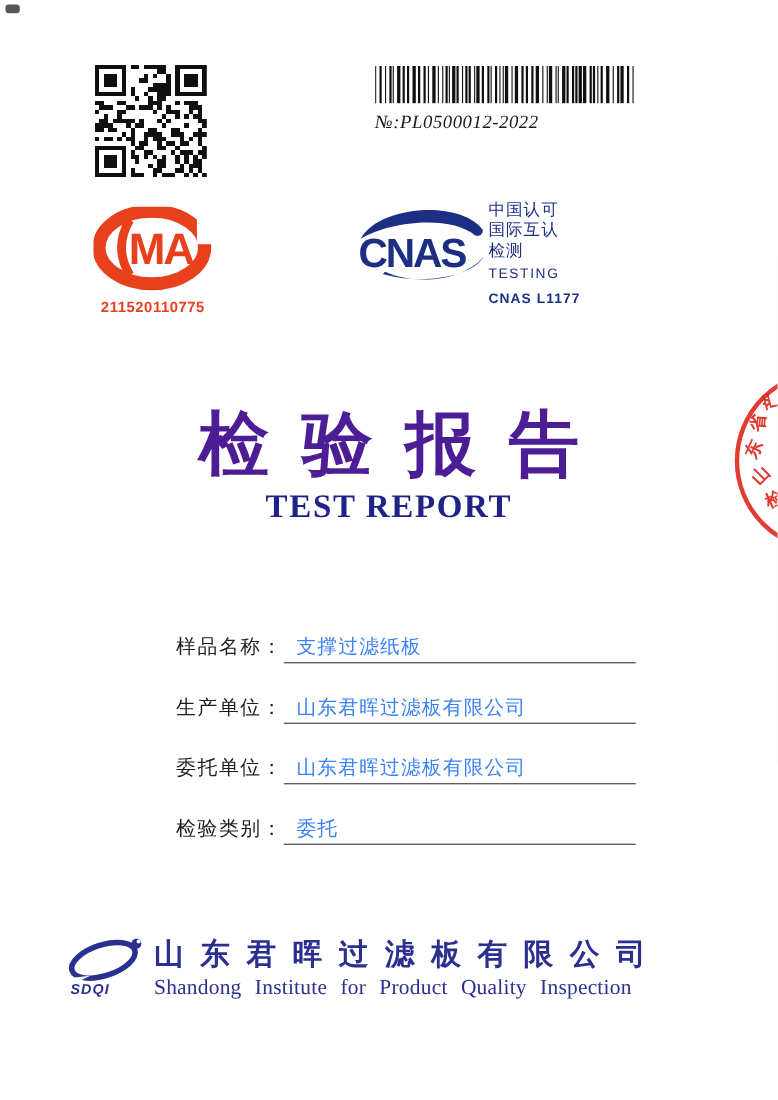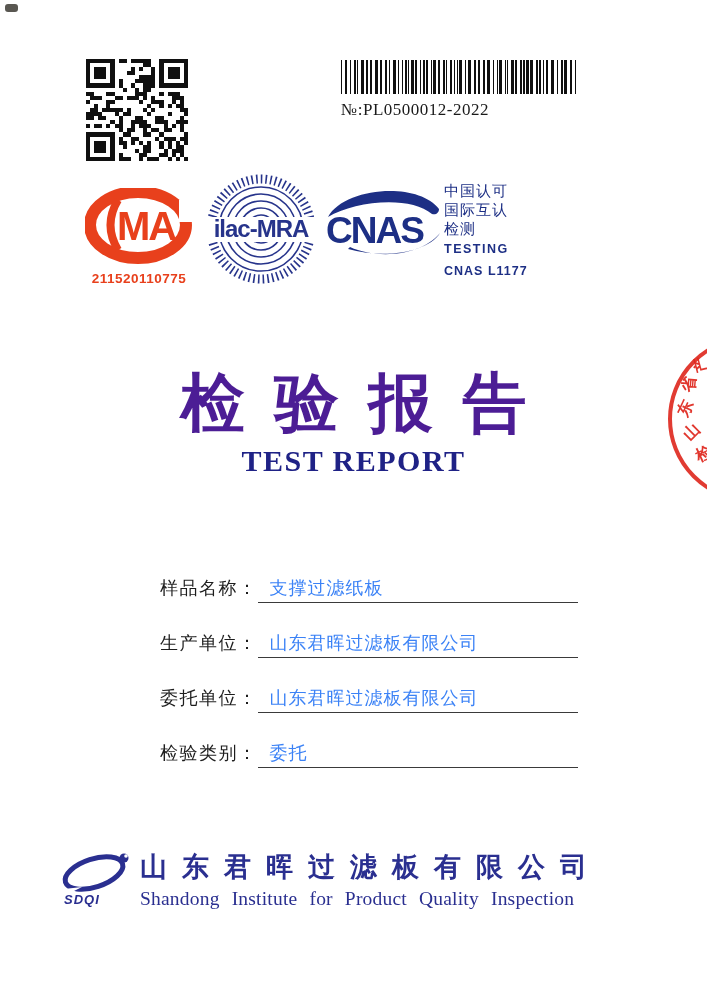--- a/index.html
+++ b/index.html
@@ -7,32 +7,32 @@
         overflow:hidden;font-family:"Liberation Sans",sans-serif;}
   .abs{position:absolute;}
 
   
   .smudge{left:5px;top:4px;width:13px;height:8px;background:#3c3a33;border-radius:3px;opacity:.85;}
 
   
   .qr{left:86px;top:59px;width:102px;height:102px;}
 
   
-  .barcode-block{left:341px;top:60px;width:240px;}
+  .barcode-block{left:341px;top:60px;width:240px;font-style:italic;}
   .barcode-text{font-family:"Liberation Serif",serif;font-size:17px;color:#1a1a1a;
                 letter-spacing:.5px;margin-top:2px;}
 
   
   .cma{left:84px;top:188px;width:110px;text-align:center;}
   .cma-number{font-size:13.5px;font-weight:bold;color:#e8401c;letter-spacing:.5px;margin-top:3px;}
   .ilac{left:206px;top:166px;}
   .cnas-logo{left:324px;top:183px;}
   .cnas-text{left:444px;top:181px;color:#1d2f85;}
   .cnas-text .cn{font-size:15px;font-weight:normal;line-height:19px;letter-spacing:1px;}
-  .cnas-text .en{font-size:12.5px;font-weight:bold;line-height:17px;letter-spacing:1.5px;margin-top:3px;}
+  .cnas-text .en{font-size:12.5px;font-weight:normal;line-height:17px;letter-spacing:1.5px;margin-top:3px;}
   .cnas-text .en2{font-size:12.5px;font-weight:bold;letter-spacing:1px;margin-top:6px;}
 
   
   .stamp{left:668px;top:336px;width:158px;height:158px;border-radius:50%;
          border:4.5px solid rgba(222,38,28,.9);}
   .stamp span{position:absolute;font-size:16px;font-weight:bold;color:rgba(222,38,28,.92);}
 
   
   .title-cn{left:0;top:360px;width:707px;text-align:center;font-size:64px;font-weight:700;
             color:#4c1d95;letter-spacing:30px;padding-left:30px;box-sizing:border-box;}
@@ -337,35 +337,20 @@
   <div class="abs cma">
     <svg width="108" height="76" viewBox="0 0 108 76">
       <ellipse cx="53" cy="37" rx="48" ry="33" fill="none" stroke="#e8401c" stroke-width="12"></ellipse>
       <rect x="94" y="12" width="14" height="22" fill="#ffffff"></rect>
       <path d="M33,12 Q18,37 33,62" fill="none" stroke="#e8401c" stroke-width="8"></path>
       <text x="32" y="52" font-family="Liberation Sans, sans-serif" font-size="40" font-weight="bold" fill="#e8401c" letter-spacing="-2">MA</text>
     </svg>
     <div class="cma-number">211520110775</div>
   </div>
 
-  <div class="abs ilac">
-    <svg width="110" height="126" viewBox="0 0 110 126">
-      <circle cx="55" cy="63" r="50" fill="none" stroke="#27348b" stroke-width="9" stroke-dasharray="1.6 3.1"></circle>
-      <g fill="none" stroke="#27348b" stroke-width="1.6">
-        <circle cx="55" cy="63" r="42"></circle>
-          <circle cx="55" cy="63" r="35"></circle>
-        <circle cx="55" cy="63" r="28"></circle>
-          <circle cx="55" cy="63" r="21"></circle>
-        <circle cx="55" cy="63" r="14"></circle>
-          <circle cx="55" cy="63" r="7"></circle>
-      </g>
-      <rect x="0" y="51" width="110" height="25" fill="#ffffff"></rect>
-      <text x="55" y="71" text-anchor="middle" font-family="Liberation Sans, sans-serif" font-size="24" font-weight="bold" fill="#27348b" letter-spacing="-1">ilac-MRA</text>
-    </svg>
-  </div>
 
   <div class="abs cnas-logo">
     <svg width="118" height="76" viewBox="0 0 118 76">
       <path d="M4,34 C20,4 94,-2 115,26 C115,30 112,32 108,31 C86,12 30,18 4,34 Z" fill="#1d2f85"></path>
       <path d="M26,64 C52,76 96,74 116,50 C104,70 58,76 24,66 Z" fill="#1d2f85"></path>
       <text x="2" y="60" font-family="Liberation Sans, sans-serif" font-size="37" font-weight="bold" fill="#1d2f85" letter-spacing="-2">CNAS</text>
     </svg>
   </div>
 
   <div class="abs cnas-text">

